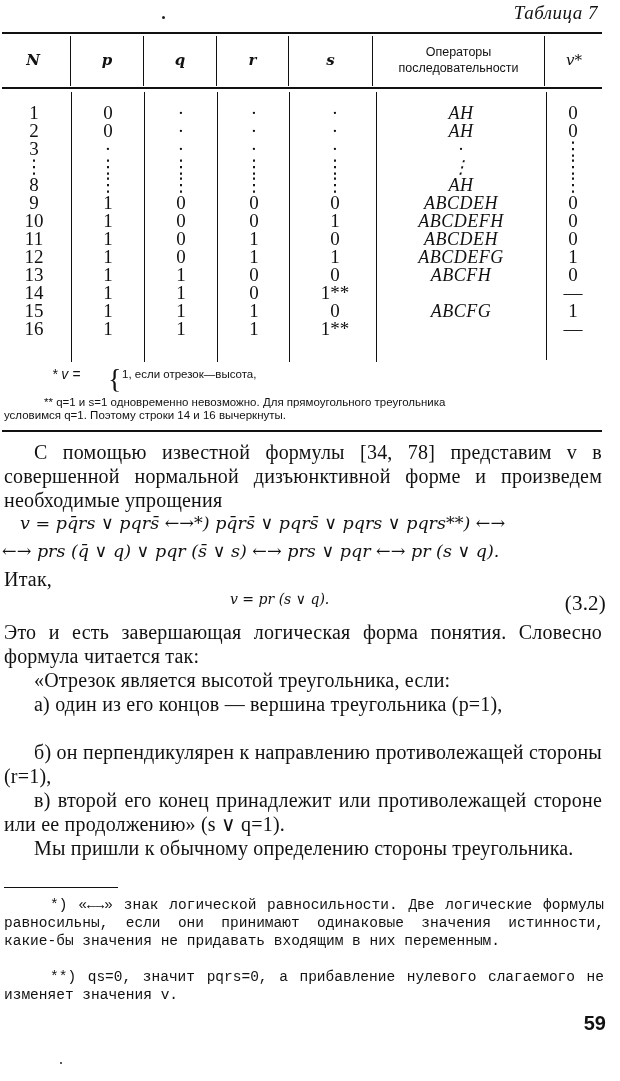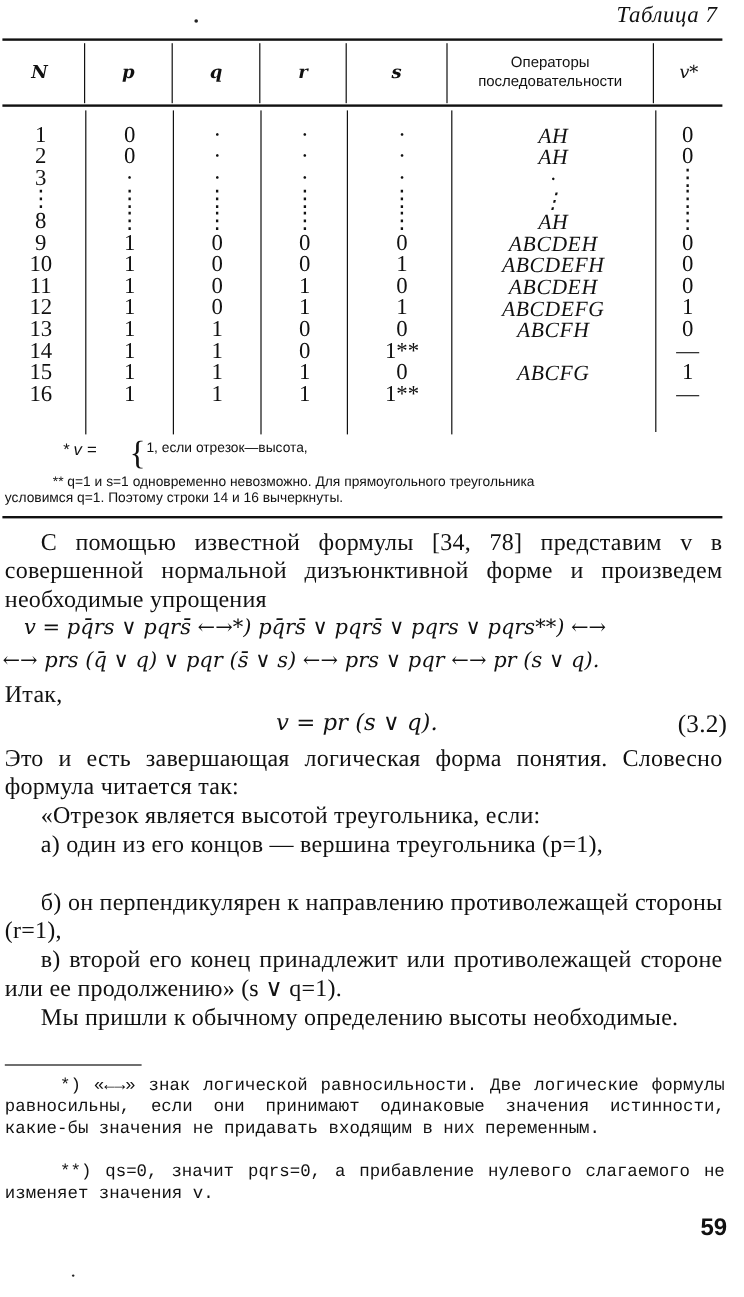--- a/index.html
+++ b/index.html
@@ -197,29 +197,29 @@
   <div>условимся q=1. Поэтому строки 14 и 16 вычеркнуты.</div>
 </div>
 <div class="rule" style="top:430px;"></div>
 
 <div class="para indent" style="top:440px;">С помощью известной формулы [34, 78] представим v в совершенной нормальной дизъюнктивной форме и произведем необходимые упрощения</div>
 
 <div class="formula" style="left:20px;top:513px;">v = pq̄rs ∨ pqrs̄ ←→*) pq̄rs̄ ∨ pqrs̄ ∨ pqrs ∨ pqrs**) ←→</div>
 <div class="formula" style="left:2px;top:541px;">←→ prs (q̄ ∨ q) ∨ pqr (s̄ ∨ s) ←→ prs ∨ pqr ←→ pr (s ∨ q).</div>
 
 <div class="para" style="top:567px;">Итак,</div>
-<div class="formula" style="left:230px;top:591px;font-size:19px;">v = pr (s ∨ q).</div>
+<div class="formula" style="left:230px;top:591px;font-size:14px;">v = pr (s ∨ q).</div>
 <div class="para" style="top:591px;left:auto;right:14px;width:auto;font-size:21px;">(3.2)</div>
 
 <div class="para" style="top:620px;">Это и есть завершающая логическая форма понятия. Словесно формула читается так:</div>
 <div class="para indent" style="top:668px;">«Отрезок является высотой треугольника, если:</div>
 <div class="para indent" style="top:692px;">а) один из его концов — вершина треугольника (p=1),</div>
 <div class="para indent" style="top:740px;">б) он перпендикулярен к направлению противолежащей стороны (r=1),</div>
 <div class="para indent" style="top:788px;">в) второй его конец принадлежит или противолежащей стороне или ее продолжению» (s ∨ q=1).</div>
-<div class="para indent" style="top:836px;">Мы пришли к обычному определению высоты необходимые.</div>
+<div class="para indent" style="top:836px;">Мы пришли к обычному определению стороны треугольника.</div>
 
 <div class="abs" style="left:4px;top:887px;width:114px;height:1.4px;background:#111;"></div>
 
 <div class="fn-page" style="top:897px;text-indent:46px;">*) «←→» знак логической равносильности. Две логические формулы равносильны, если они принимают одинаковые значения истинности, какие-бы значения не придавать входящим в них переменным.</div>
 <div class="fn-page" style="top:969px;text-indent:46px;">**) qs=0, значит pqrs=0, а прибавление нулевого слагаемого не изменяет значения v.</div>
 
 <div class="page-num">59</div>
 <div class="speck" style="left:60px;top:1062px;width:2px;height:2px;"></div>
 
 </body></html>

